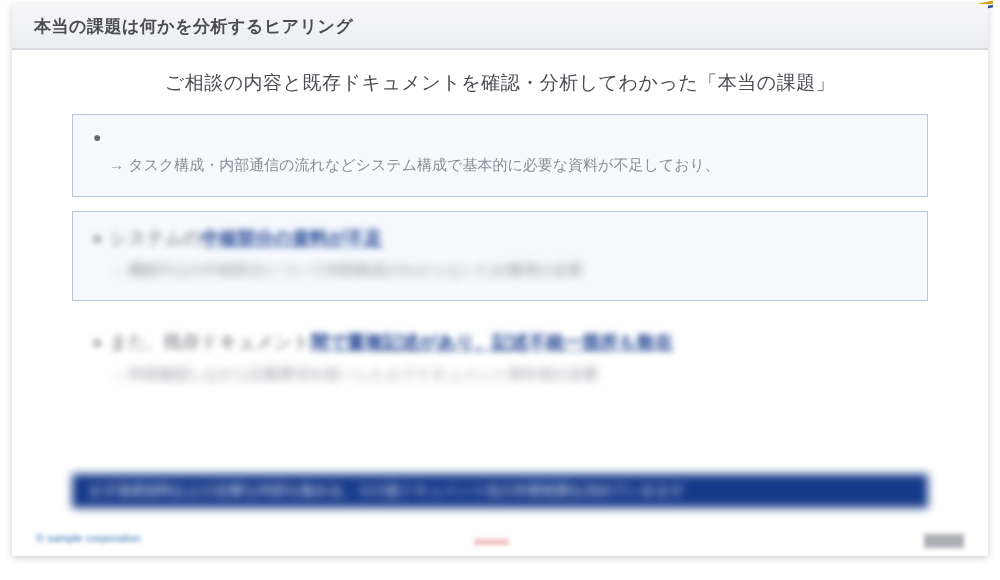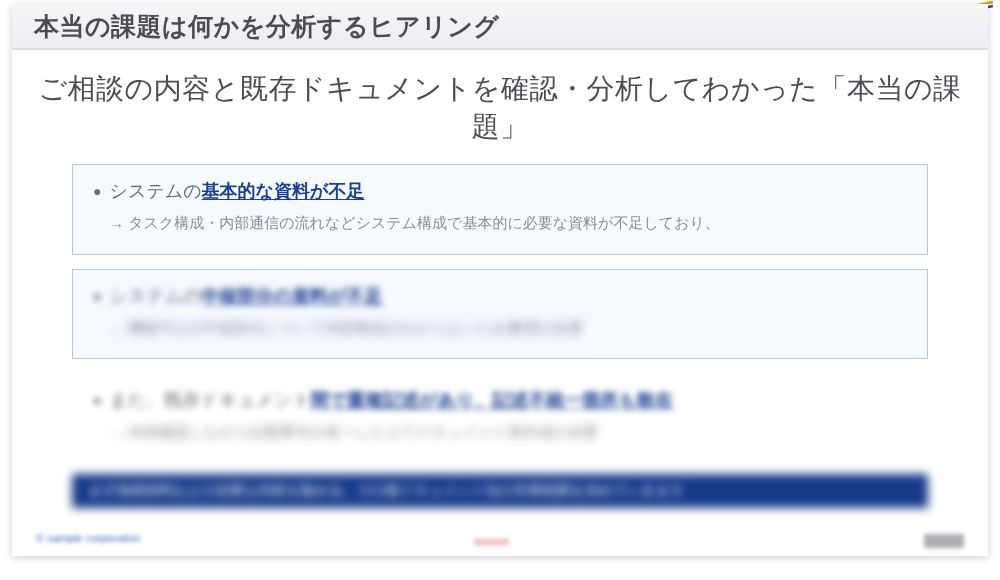--- a/index.html
+++ b/index.html
@@ -30,28 +30,28 @@
     .title-bar {
       height: 46px;
       background: linear-gradient(to bottom, #f6f6f8 0%, #eceef2 100%);
       border-bottom: 2px solid #d9dbe0;
       display: flex;
       align-items: center;
       padding-left: 22px;
       position: relative;
     }
     .title-text {
-      font-size: 25px;
+      font-size: 17px;
       font-weight: 700;
       color: #4b4b52;
       letter-spacing: 0.5px;
     }
     .lead {
       text-align: center;
-      font-size: 28px;
+      font-size: 19px;
       color: #4b4b52;
       margin-top: 20px;
       letter-spacing: 0.5px;
     }
     .cards {
       margin: 18px 60px 0 60px;
     }
     .card {
       border: 1px solid #b7c6dd;
       background: #f6f9fe;
@@ -144,23 +144,20 @@
     <div class="title-text">本当の課題は何かを分析するヒアリング</div>
   </div>
 
   <div class="lead">ご相談の内容と既存ドキュメントを確認・分析してわかった「本当の課題」</div>
 
   <div class="cards">
 
     <div class="card">
       <div class="card-hd">
         <span class="bullet">●</span>
-        <span>
-          <span>システムの</span><span class="emph">基本的な資料が不足</span>
-        </span>
       </div>
       <div class="card-body">
         <span>→ タスク構成・内部通信の流れなどシステム構成で基本的に必要な資料が不足しており、</span><br>
       </div>
     </div>
 
     <div class="card obscured">
       <div class="card-hd">
         <span class="bullet">●</span>
         <span>

